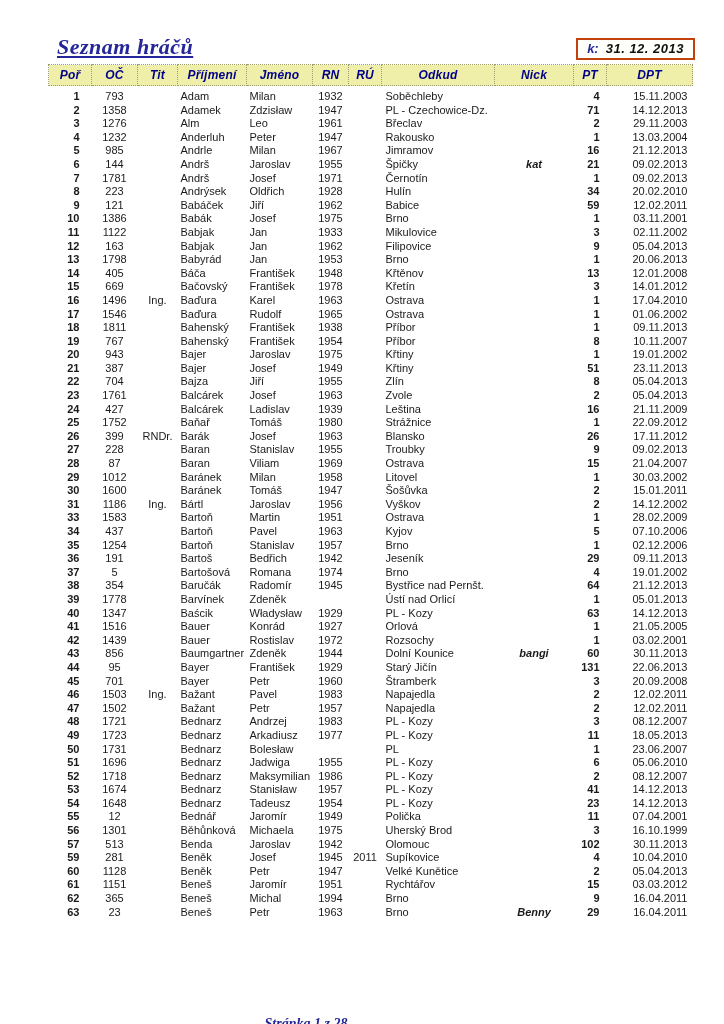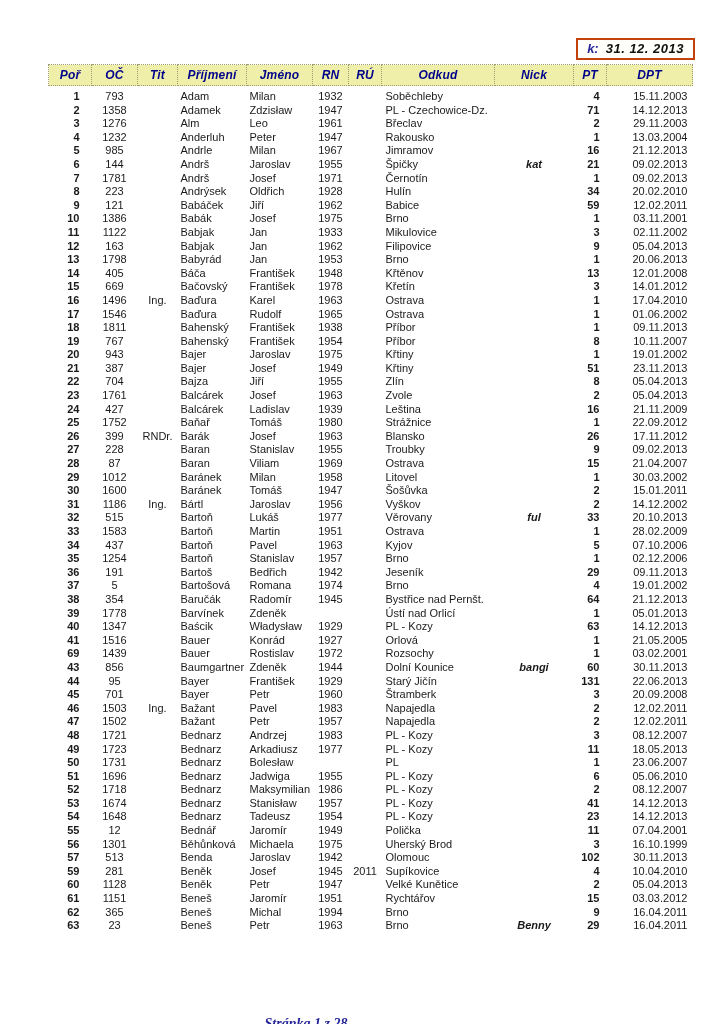--- a/index.html
+++ b/index.html
@@ -92,20 +92,21 @@
     font-style: italic;
     color: var(--title-navy, #26269B);
     margin-top: 42px;
   }
 </style>
 </head>
 <body>
 
 <div class="page">
 
+  <div class="title">Seznam hráčů</div>
 
   <div class="datebox">
     <span class="k">k:</span><span class="v">31. 12. 2013</span>
   </div>
 
   <table class="players">
     <colgroup id="cols">
         <col style="width: 43px;">
         <col style="width: 46px;">
         <col style="width: 40px;">
@@ -531,33 +532,20 @@
           <td class="c3">Bártl</td>
           <td class="c4">Jaroslav</td>
           <td class="c5">1956</td>
           <td class="c6"></td>
           <td class="c7">Vyškov</td>
           <td class="c8"></td>
           <td class="c9">2</td>
           <td class="c10">14.12.2002</td>
         </tr>
         <tr>
-          <td class="c0">32</td>
-          <td class="c1">515</td>
-          <td class="c2"></td>
-          <td class="c3">Bartoň</td>
-          <td class="c4">Lukáš</td>
-          <td class="c5">1977</td>
-          <td class="c6"></td>
-          <td class="c7">Věrovany</td>
-          <td class="c8">ful</td>
-          <td class="c9">33</td>
-          <td class="c10">20.10.2013</td>
-        </tr>
-        <tr>
           <td class="c0">33</td>
           <td class="c1">1583</td>
           <td class="c2"></td>
           <td class="c3">Bartoň</td>
           <td class="c4">Martin</td>
           <td class="c5">1951</td>
           <td class="c6"></td>
           <td class="c7">Ostrava</td>
           <td class="c8"></td>
           <td class="c9">1</td>
@@ -661,21 +649,21 @@
           <td class="c3">Bauer</td>
           <td class="c4">Konrád</td>
           <td class="c5">1927</td>
           <td class="c6"></td>
           <td class="c7">Orlová</td>
           <td class="c8"></td>
           <td class="c9">1</td>
           <td class="c10">21.05.2005</td>
         </tr>
         <tr>
-          <td class="c0">69</td>
+          <td class="c0">42</td>
           <td class="c1">1439</td>
           <td class="c2"></td>
           <td class="c3">Bauer</td>
           <td class="c4">Rostislav</td>
           <td class="c5">1972</td>
           <td class="c6"></td>
           <td class="c7">Rozsochy</td>
           <td class="c8"></td>
           <td class="c9">1</td>
           <td class="c10">03.02.2001</td>

